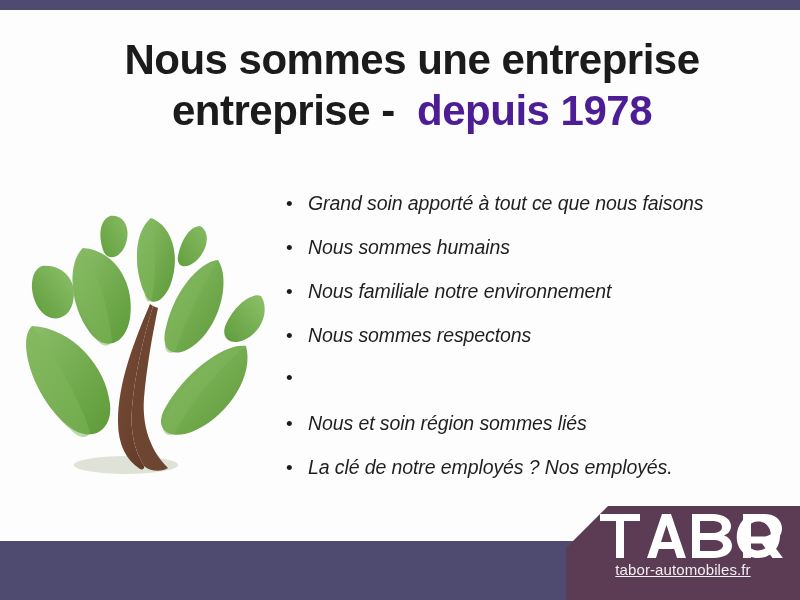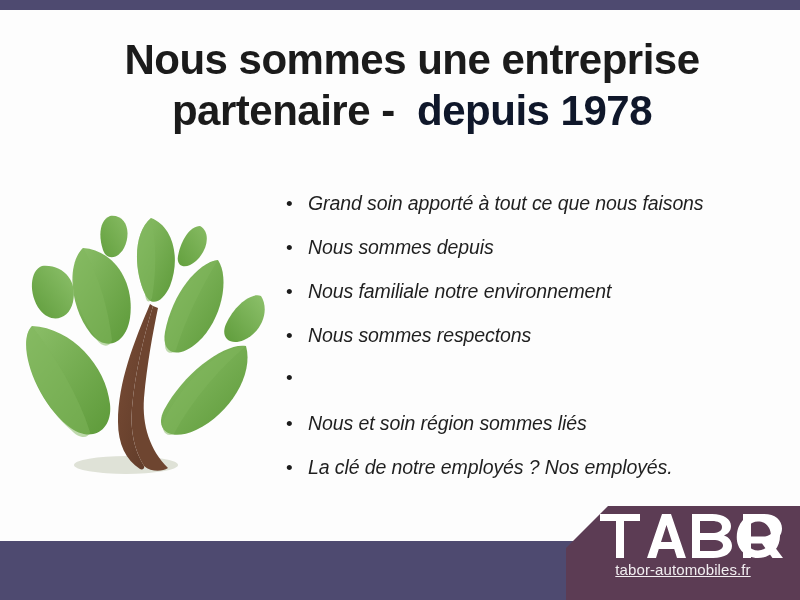--- a/index.html
+++ b/index.html
@@ -39,21 +39,21 @@
     line-height: 1.22;
   }
   .title-line {
     font-size: 42px;
     font-weight: bold;
     color: #1b1b1b;
     letter-spacing: -0.5px;
     white-space: nowrap;
   }
   .title-accent {
-    color: #0f172a;
+    color: #4c1d95;
   }
   .title-dash {
     color: #1b1b1b;
   }
 
   
   .bullets {
     position: absolute;
     left: 286px; top: 192px;
     width: 500px;
@@ -118,21 +118,21 @@
 </head>
 <body>
 
 <div id="slide">
 
   <div class="band-top"></div>
 
   <div class="title-block">
     <div class="title-line">Nous sommes une entreprise</div>
     <div class="title-line">
-      <span>partenaire</span><span>&nbsp;</span><span class="title-dash">-</span><span>&nbsp;&nbsp;</span><span class="title-accent">depuis 1978</span>
+      <span>entreprise</span><span>&nbsp;</span><span class="title-dash">-</span><span>&nbsp;&nbsp;</span><span class="title-accent">depuis 1978</span>
     </div>
   </div>
 
   <div class="tree">
     <svg width="264" height="312" viewBox="0 0 264 312" xmlns="http://www.w3.org/2000/svg">
       <defs>
         <linearGradient id="lg1" x1="0" y1="0" x2="1" y2="1">
           <stop offset="0%" stop-color="#8cbf69"></stop>
             <stop offset="100%" stop-color="#5d9a39"></stop>
         </linearGradient>
@@ -183,21 +183,21 @@
     </svg>
   </div>
 
   <div class="bullets">
     <div class="bullet-row">
       <span class="bullet-dot">•</span>
       <span class="bullet-text">Grand soin apporté à tout ce que nous faisons</span>
     </div>
     <div class="bullet-row">
       <span class="bullet-dot">•</span>
-      <span class="bullet-text">Nous sommes depuis</span>
+      <span class="bullet-text">Nous sommes humains</span>
     </div>
     <div class="bullet-row">
       <span class="bullet-dot">•</span>
       <span class="bullet-text">Nous familiale notre environnement</span>
     </div>
     <div class="bullet-row">
       <span class="bullet-dot">•</span>
       <span class="bullet-text">Nous sommes respectons</span>
     </div>
     <div class="bullet-row">

